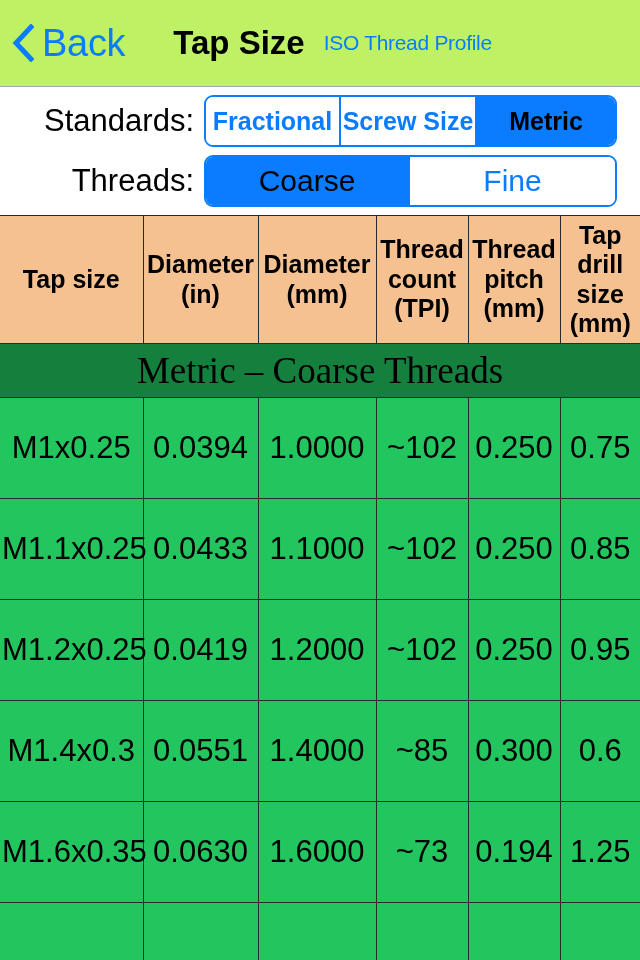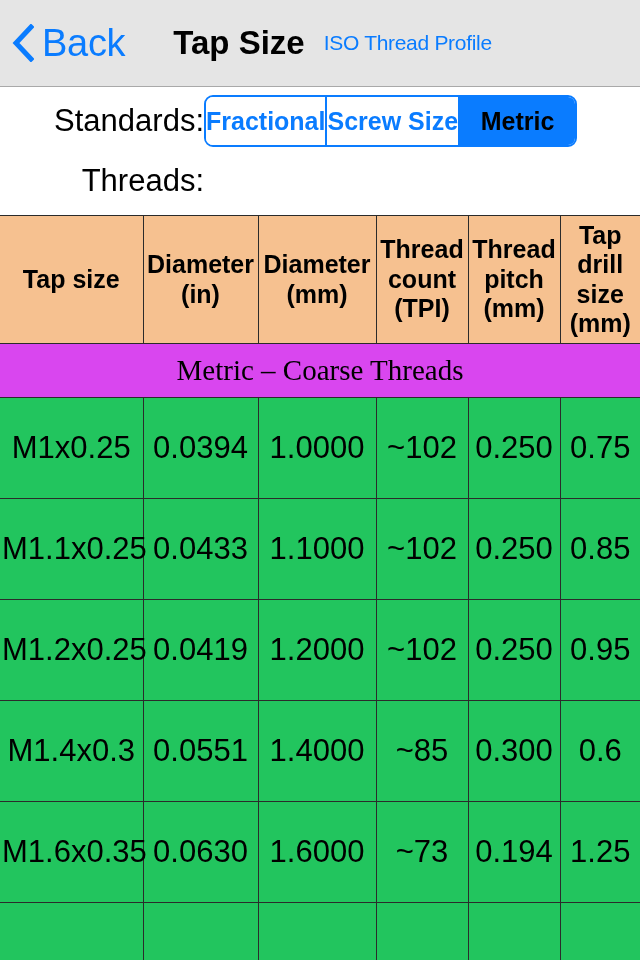--- a/index.html
+++ b/index.html
@@ -9,21 +9,21 @@
     background: #ffffff;
     font-family: "Liberation Sans", sans-serif;
     overflow: hidden;
   }
 
   
   .navbar {
     position: relative;
     width: 640px;
     height: 87px;
-    background: #e5e5e5;
+    background: #bef264;
     border-bottom: 1px solid #a9a9a9;
     display: flex;
     align-items: center;
   }
   .nav-back {
     display: flex;
     align-items: center;
     margin-left: 12px;
     cursor: pointer;
     background: none;
@@ -60,27 +60,28 @@
   .filters { padding-top: 6px; }
   .filter-row {
     display: flex;
     align-items: center;
     height: 56px;
     margin-bottom: 4px;
   }
   .filter-label {
     width: 204px;
     text-align: right;
+    padding-right: 10px;
     font-size: 31px;
     color: #000;
   }
   .seg {
     display: flex;
     height: 52px;
-    width: 373px;
+    width: 413px;
     border: 2px solid #0a7cff;
     border-radius: 9px;
     overflow: hidden;
     background: #fff;
   }
   .seg-item {
     display: flex;
     align-items: center;
     justify-content: center;
     border-right: 2px solid #0a7cff;
@@ -123,24 +124,24 @@
   thead th {
     background: #f6c190;
     color: #000;
     font-weight: bold;
     font-size: 25px;
     line-height: 1.18;
     height: 128px;
     padding: 2px 3px;
   }
   .subtitle-cell {
-    background: #d946ef;
+    background: #15803d;
     font-family: "Liberation Serif", serif;
     font-weight: normal;
-    font-size: 29px;
+    font-size: 37px;
     height: 54px;
     color: #000;
   }
   tbody td {
     background: #22c55e;
     font-size: 31px;
     height: 101px;
     color: #000;
     padding: 0 2px;
   }
@@ -173,20 +174,24 @@
     <div class="filter-label">Standards:</div>
     <div class="seg seg-standards">
       <div class="seg-item">Fractional</div>
       <div class="seg-item">Screw Size</div>
       <div class="seg-item active">Metric</div>
     </div>
   </div>
 
   <div class="filter-row">
     <div class="filter-label">Threads:</div>
+    <div class="seg seg-threads">
+      <div class="seg-item active">Coarse</div>
+      <div class="seg-item">Fine</div>
+    </div>
   </div>
 
 </div>
 
 <div class="table-wrap">
   <table class="tap">
     <colgroup>
       <col class="c1">
         <col class="c2">
         <col class="c3">

